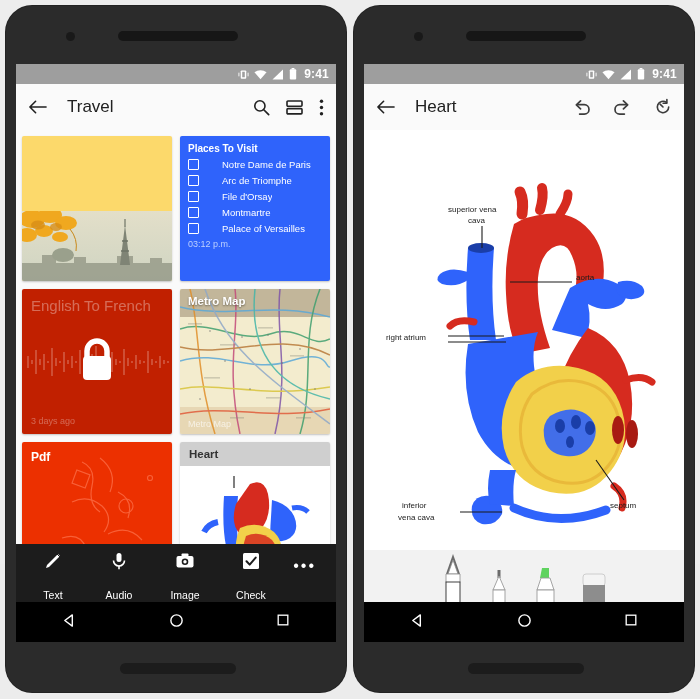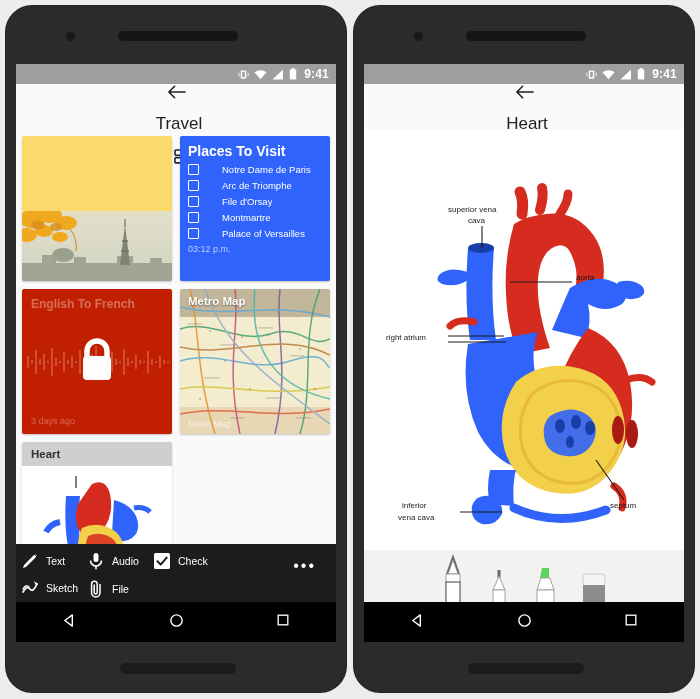--- a/index.html
+++ b/index.html
@@ -44,21 +44,21 @@
     height: 20px; background: #9e9e9e; display: flex; align-items: center;
     justify-content: flex-end; gap: 5px; padding: 0 7px;
     color: #fff; font-size: 11px; font-weight: bold;
   }
   .sb-icon { display: block; }
   .sb-time { font-size: 12px; letter-spacing: .2px; margin-left: 2px; }
 
   
   .appbar {
     height: 46px; background: #fafafa; display: flex; align-items: center;
-    padding: 0 12px; gap: 14px; flex-direction: column;
+    padding: 0 12px; gap: 14px;
   }
   .appbar-title { font-size: 17px; color: #212121; font-weight: 500; margin-left: 6px; flex: 1; }
   .appbar-actions { display: flex; align-items: center; gap: 16px; }
   .iconbtn { display: flex; align-items: center; justify-content: center; cursor: pointer; }
 
   
   .notes {
     padding: 6px; display: grid; grid-template-columns: 1fr 1fr; gap: 8px;
     background: #fafafa; height: 494px; align-content: start;
   }
@@ -71,29 +71,29 @@
   
   .card-paris { background: #fcd96b; }
   .paris-body { padding: 7px 9px 4px; }
   .paris-title { font-size: 12px; font-weight: bold; color: #2b2b2b; }
   .paris-sub { font-size: 10.5px; color: #3a3a3a; margin-top: 3px; }
   .paris-dots { font-size: 9px; color: #9b8235; margin-top: 9px; letter-spacing: 1px; }
   .paris-photo { position: absolute; left: 0; right: 0; bottom: 0; height: 70px; overflow: hidden; }
 
   
   .card-blue { background: #2f63fb; padding: 7px 8px 4px; }
-  .blue-title { font-size: 14px; font-weight: bold; color: #fff; margin-bottom: 5px; }
+  .blue-title { font-size: 10px; font-weight: bold; color: #fff; margin-bottom: 5px; }
   .chk-row { display: flex; align-items: center; gap: 23px; margin-bottom: 5px; }
   .chk-box { width: 11px; height: 11px; border: 1.7px solid #fff; border-radius: 1px; flex: none; }
   .chk-label { font-size: 9.5px; color: #fff; white-space: nowrap; overflow: hidden; text-overflow: ellipsis; }
   .blue-time { font-size: 9px; color: #bcd0ff; margin-top: 2px; }
 
   
   .card-red { background: #c12000; }
-  .red-title { position: absolute; top: 8px; left: 9px; font-size: 12px; font-weight: bold;
+  .red-title { position: absolute; top: 8px; left: 9px; font-size: 15px; font-weight: normal;
                color: rgba(255,255,255,.34); filter: blur(.7px); }
   .red-time  { position: absolute; bottom: 8px; left: 9px; font-size: 9px;
                color: rgba(255,255,255,.32); filter: blur(.7px); }
   .wave { position: absolute; top: 50%; left: 0; right: 0; height: 44px; transform: translateY(-50%); opacity: .38; }
   .lock { position: absolute; left: 50%; top: 50%; transform: translate(-50%,-50%); }
 
   
   .card-metro { background: #e9e0bd; }
   .metro-title { position: absolute; top: 6px; left: 8px; font-size: 11.5px; font-weight: bold;
                  color: #fff; text-shadow: 0 1px 2px rgba(0,0,0,.45); z-index: 3; }
@@ -107,21 +107,21 @@
   
   .card-heart { background: #fff; }
   .heart-head { background: #cfcfcf; padding: 6px 9px; font-size: 11.5px; font-weight: bold; color: #333; }
 
   
   .sheet {
     position: absolute; left: 0; right: 0; bottom: 0; height: 80px;
     background: #1c1c1c; color: #fff; padding: 7px 4px 4px;
   }
   .sheet-row { display: flex; align-items: flex-start; }
-  .sheet-item { width: 66px; display: flex; flex-direction: row; align-items: center; gap: 6px; cursor: pointer; }
+  .sheet-item { width: 66px; display: flex; flex-direction: column; align-items: center; gap: 18px; cursor: pointer; }
   .sheet-label { font-size: 10.5px; color: #fff; }
   .sheet-more { margin-left: auto; margin-right: 16px; color: #fff; font-size: 16px; letter-spacing: 2px; padding-top: 6px; }
 
   
   .navbar {
     position: absolute; left: 10px; width: 320px; bottom: 50px; height: 40px;
     background: #000; display: flex; align-items: center; justify-content: space-around;
   }
 
   
@@ -316,20 +316,38 @@
                 <rect x="110" y="66" width="14" height="1.6"></rect>
               <rect x="24" y="88" width="16" height="1.6"></rect>
                 <rect x="86" y="108" width="15" height="1.6"></rect>
               <rect x="50" y="128" width="14" height="1.6"></rect>
                 <rect x="116" y="128" width="15" height="1.6"></rect>
             </g>
           </svg>
           <div class="metro-foot">Metro Map</div>
         </div>
 
+        <div class="card card-pdf">
+          <div class="pdf-title">Pdf</div>
+          <svg width="100%" height="100%" viewBox="0 0 150 145" preserveAspectRatio="none" style="position:absolute;inset:0">
+            <g stroke="#ff7a55" stroke-width="1.2" fill="none" opacity=".65">
+              <path d="M60 20 q14 6 10 24 q-4 18 8 26"></path>
+              <path d="M78 16 q18 14 10 34"></path>
+              <path d="M50 60 q16 -8 30 4 q12 12 2 26"></path>
+              <path d="M96 50 q16 8 10 26"></path>
+              <rect x="52" y="30" width="14" height="14" transform="rotate(20 59 37)"></rect>
+              <circle cx="104" cy="64" r="7"></circle>
+              <path d="M86 92 q20 -10 34 6"></path>
+              <path d="M40 96 q18 -6 24 10"></path>
+              <circle cx="128" cy="36" r="2.5"></circle>
+              <circle cx="44" cy="118" r="2"></circle>
+              <path d="M110 104 q12 8 6 22"></path>
+            </g>
+          </svg>
+        </div>
 
         <div class="card card-heart">
           <div class="heart-head">Heart</div>
           <svg width="100%" height="120" viewBox="0 0 150 120">
             <g>
               <path d="M44 30 q-2 30 2 50 h12 q-2 -30 0 -50z" fill="#2f63fb"></path>
               <path d="M70 18 q14 -6 18 10 q4 20 -6 34 q-12 14 -22 6 q-10 -10 -4 -30z" fill="#d62b1f"></path>
               <path d="M92 34 q16 4 22 16 q6 14 -4 22 q-12 8 -20 -4z" fill="#2f63fb"></path>
               <path d="M60 62 q18 -8 34 4 q12 12 4 26 q-14 18 -34 6 q-14 -12 -4 -36z" fill="#f2d04a"></path>
               <path d="M66 70 q14 -6 26 4 q8 10 2 20 q-12 12 -26 2 q-8 -10 -2 -26z" fill="#d62b1f" opacity=".85"></path>
@@ -353,20 +371,29 @@
           <div class="sheet-item">
             <svg width="20" height="20" viewBox="0 0 20 20">
               <rect x="7.5" y="2" width="5" height="9" rx="2.5" fill="#fff"></rect>
               <path d="M4.5 9.5a5.5 5.5 0 0 0 11 0" stroke="#fff" stroke-width="1.6" fill="none"></path>
               <path d="M10 15v3.2" stroke="#fff" stroke-width="1.6"></path>
             </svg>
             <span class="sheet-label">Audio</span>
           </div>
           <div class="sheet-item">
             <svg width="20" height="20" viewBox="0 0 20 20">
+              <rect x="1.5" y="5" width="17" height="11.5" rx="2" fill="#fff"></rect>
+              <rect x="6.5" y="2.6" width="7" height="3" rx="1" fill="#fff"></rect>
+              <circle cx="10" cy="10.8" r="3.3" fill="#1c1c1c"></circle>
+              <circle cx="10" cy="10.8" r="1.7" fill="#fff"></circle>
+            </svg>
+            <span class="sheet-label">Image</span>
+          </div>
+          <div class="sheet-item">
+            <svg width="20" height="20" viewBox="0 0 20 20">
               <rect x="2" y="2" width="16" height="16" rx="1.5" fill="#fff"></rect>
               <path d="M5.5 10.2l3.2 3.4 6-7" stroke="#1c1c1c" stroke-width="2" fill="none" stroke-linecap="round" stroke-linejoin="round"></path>
             </svg>
             <span class="sheet-label">Check</span>
           </div>
           <div class="sheet-more">•••</div>
         </div>
         <div class="sheet-row" style="margin-top:4px">
           <div class="sheet-item">
             <svg width="20" height="18" viewBox="0 0 20 18">

